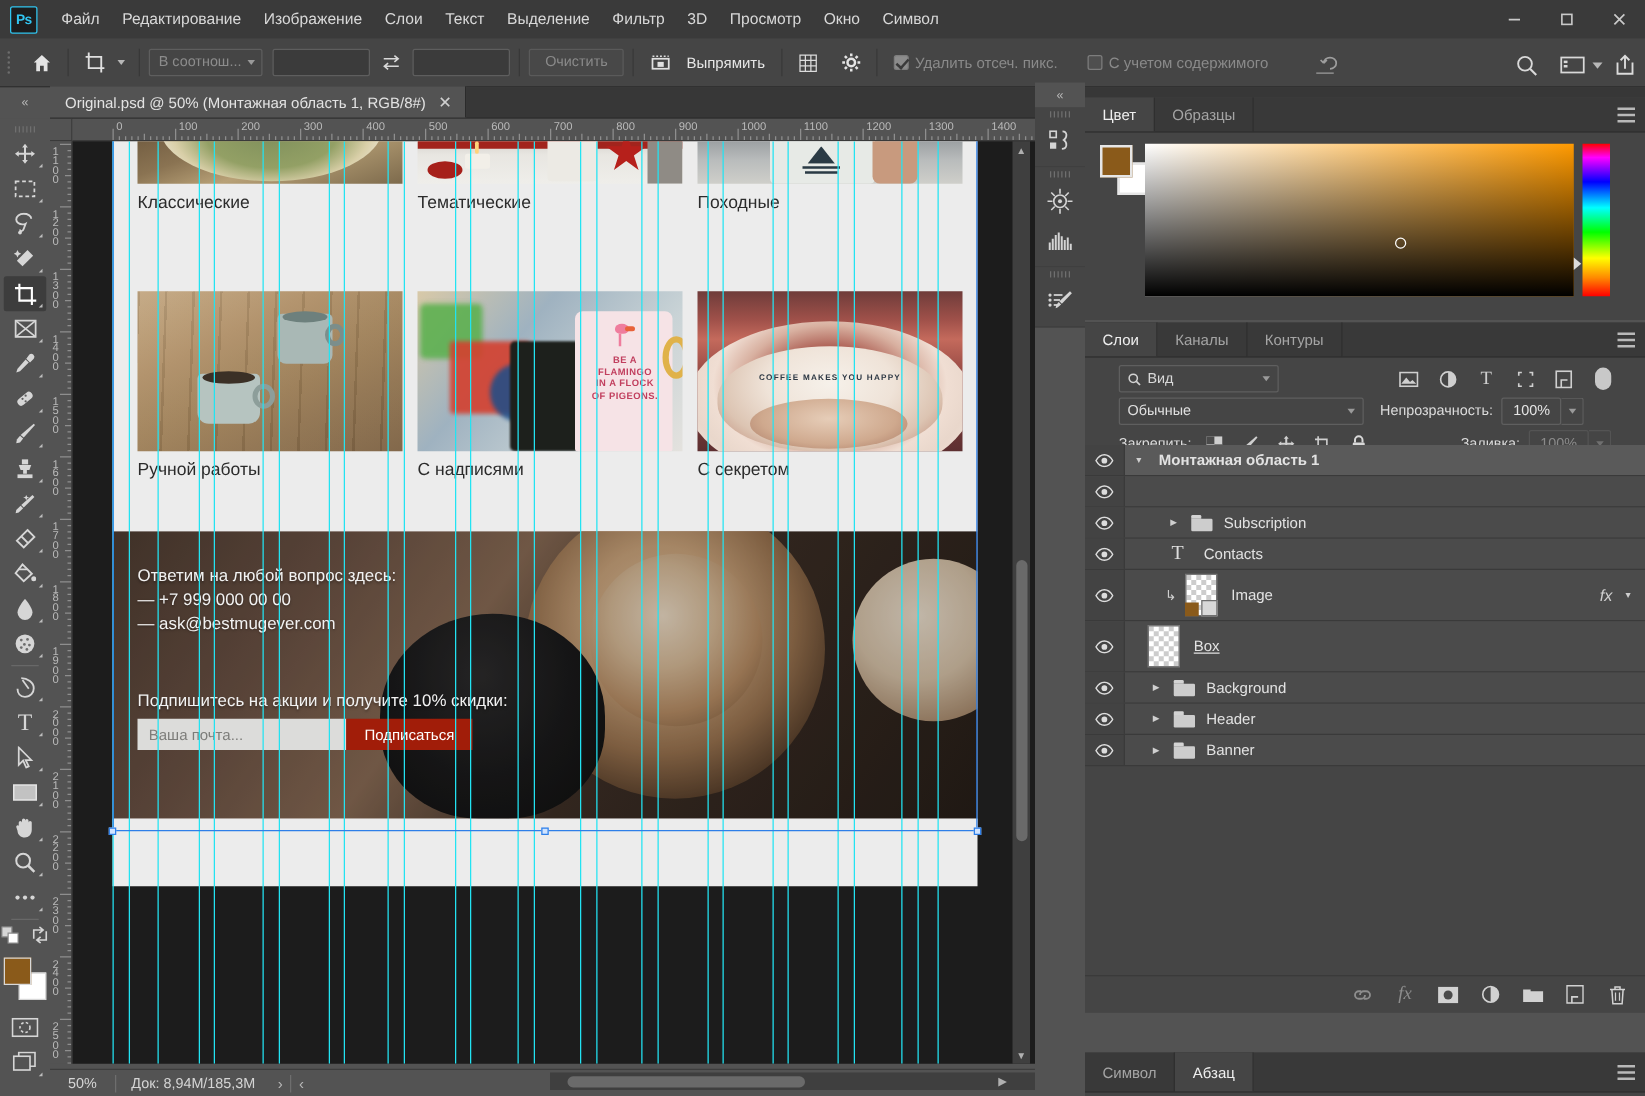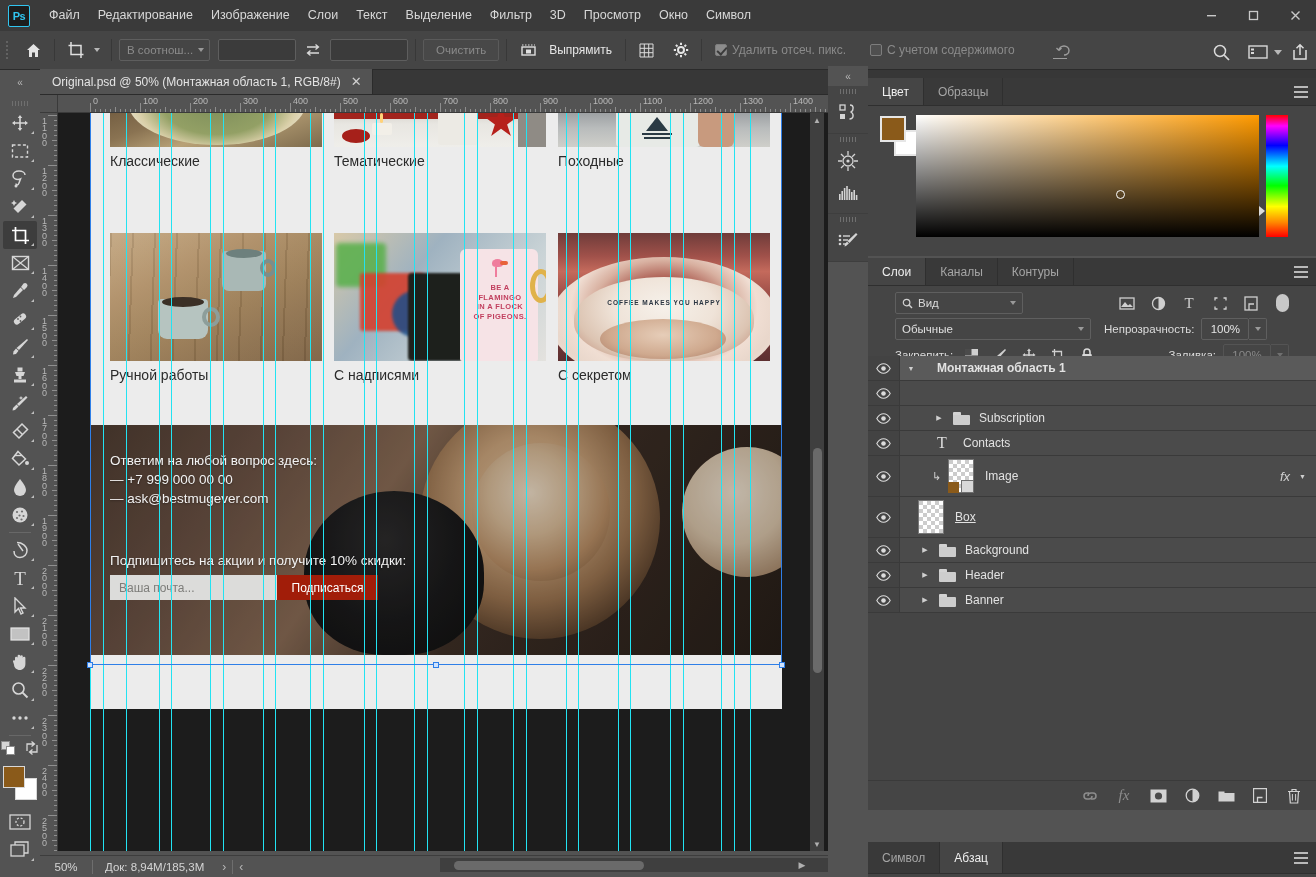--- a/index.html
+++ b/index.html
@@ -1344,21 +1344,21 @@
     <div class="layerlist" id="layerlist">
         <div class="layer artb sel">
           <div class="eye">
             <svg width="15" height="11" viewBox="0 0 15 11">
               <path d="M7.5 0.8 C11.5 0.8 14.2 5.5 14.2 5.5 C14.2 5.5 11.5 10.2 7.5 10.2 C3.5 10.2 0.8 5.5 0.8 5.5 C0.8 5.5 3.5 0.8 7.5 0.8 Z" fill="none" stroke="#dcdcdc" stroke-width="1.1"></path>
               <circle cx="7.5" cy="5.5" r="2.3" fill="#dcdcdc"></circle>
             </svg>
           </div>
           <div style="flex: 1 1 0%; display: flex; align-items: center; height: 100%; padding-left: 4px; gap: 7px; position: relative;">
             <span class="arrow" style="font-size: 7px;">▼</span>
-            <span class="lname" style="font-weight: bold; margin-left: 12px;">Монтажная область 1</span>
+            <span class="lname" style="font-weight: bold; margin-left: 2px;">Монтажная область 1</span>
           </div>
         </div>
         <div class="layer">
           <div class="eye">
             <svg width="15" height="11" viewBox="0 0 15 11">
               <path d="M7.5 0.8 C11.5 0.8 14.2 5.5 14.2 5.5 C14.2 5.5 11.5 10.2 7.5 10.2 C3.5 10.2 0.8 5.5 0.8 5.5 C0.8 5.5 3.5 0.8 7.5 0.8 Z" fill="none" stroke="#dcdcdc" stroke-width="1.1"></path>
               <circle cx="7.5" cy="5.5" r="2.3" fill="#dcdcdc"></circle>
             </svg>
           </div>
         </div>

